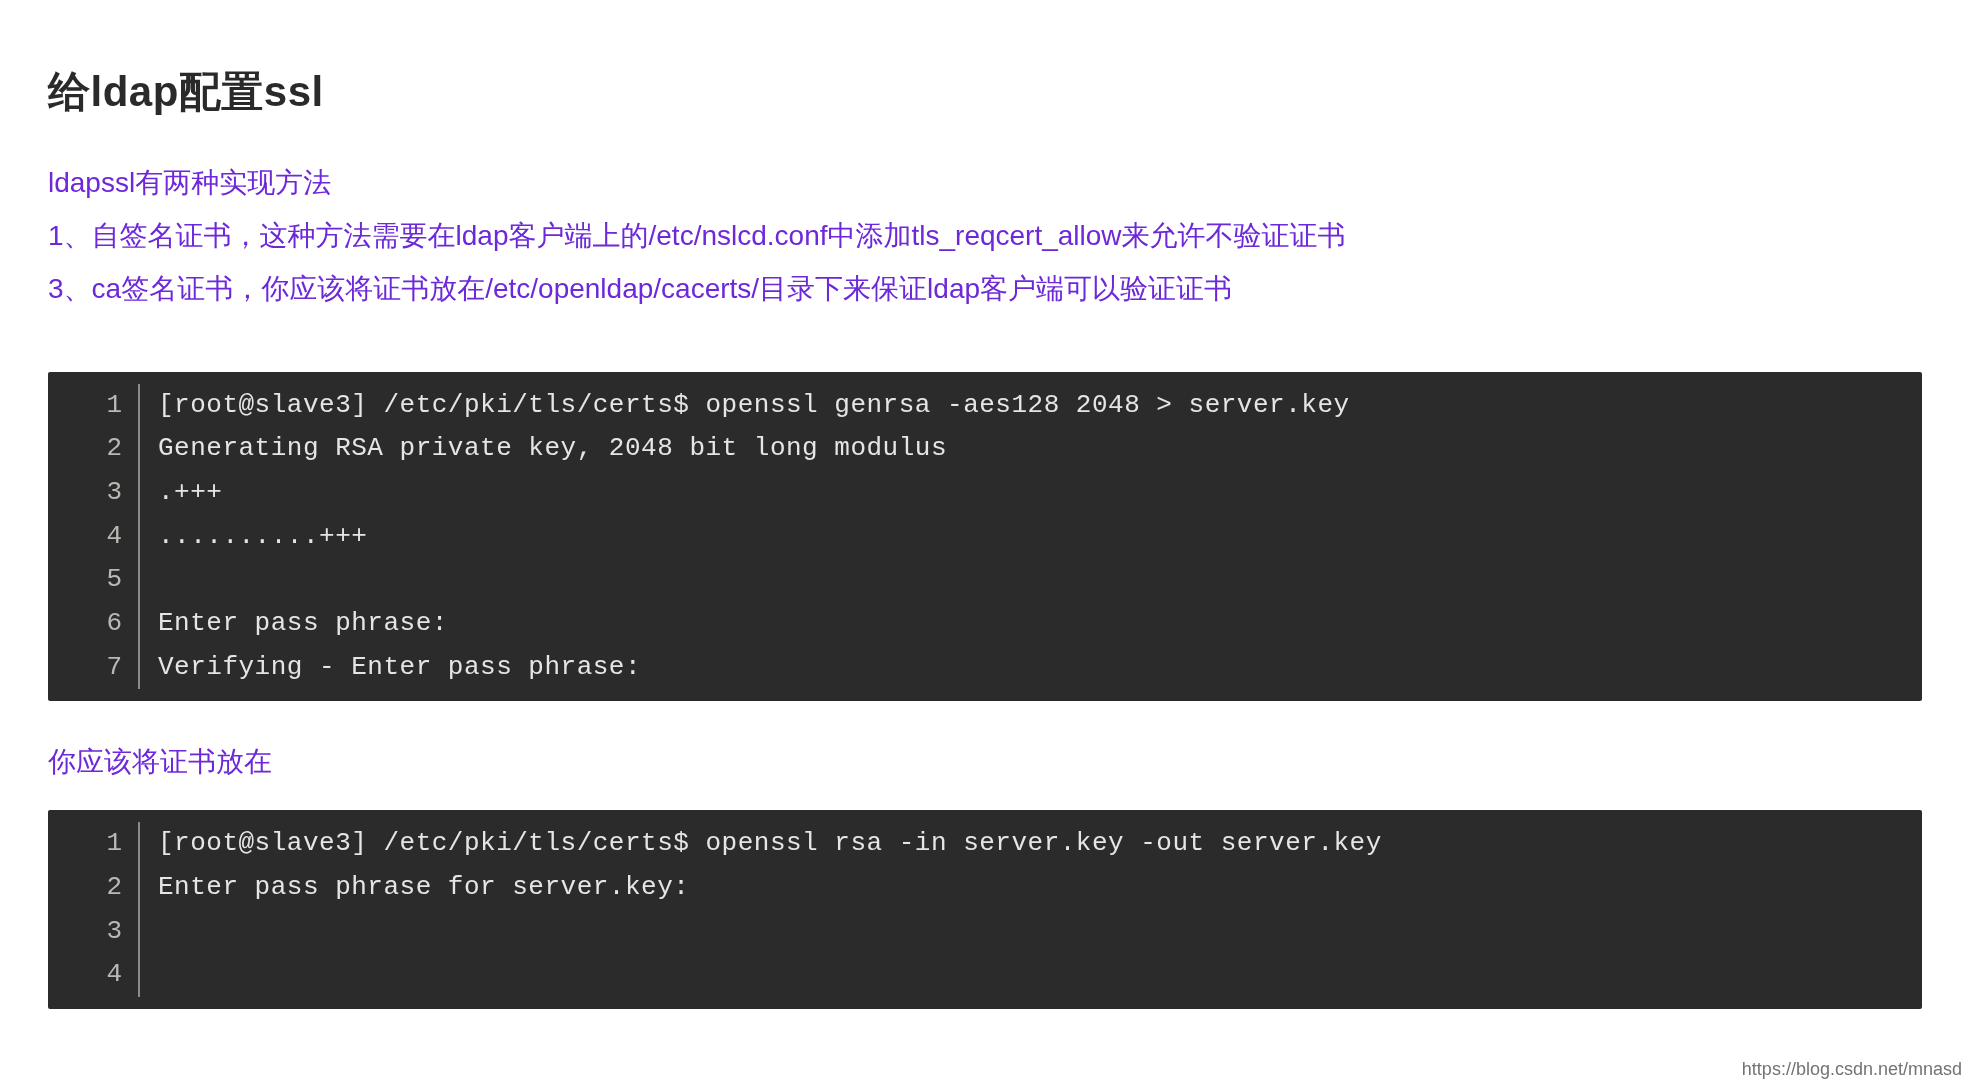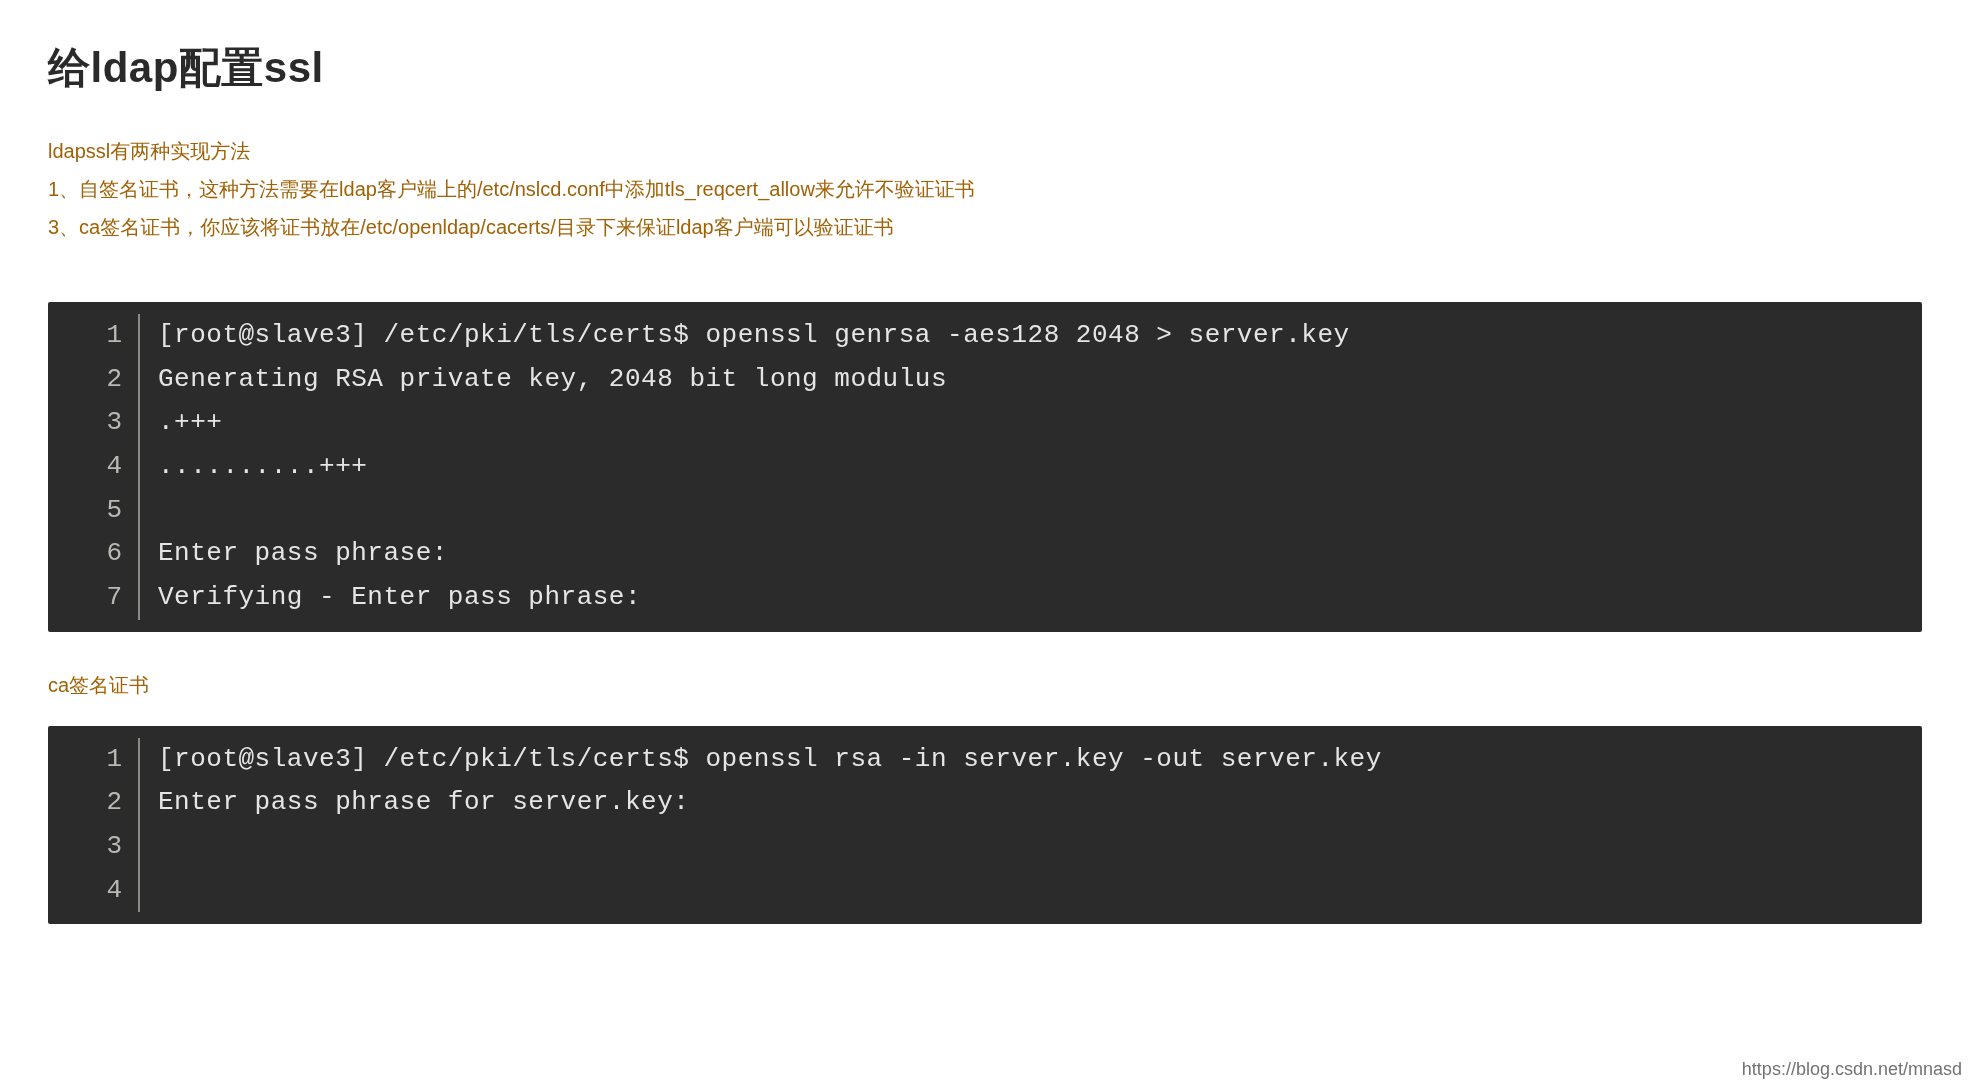--- a/index.html
+++ b/index.html
@@ -2,32 +2,32 @@
 <html><head>
 <meta charset="utf-8">
 <style>
   * { box-sizing: border-box; margin: 0; padding: 0; }
   html, body {
     width: 1970px;
     background: #ffffff;
     font-family: -apple-system, BlinkMacSystemFont, "PingFang SC", "Hiragino Sans GB", "Microsoft YaHei", sans-serif;
     color: #4d4d4d;
   }
-  .wrap { padding: 40px 48px 10px 48px; }
+  .wrap { padding: 40px 48px 10px 48px; margin-top: 24px; }
   h2.section-title {
     font-size: 42px;
     font-weight: 700;
     color: #2a2a2a;
     margin-bottom: 36px;
     letter-spacing: 0.5px;
   }
   p.body-text {
-    font-size: 20px;
+    font-size: 28px;
     line-height: 1.9;
-    color: #a16207;
+    color: #6d28d9;
     margin: 0;
   }
   .spacer { height: 34px; }
   .code-block {
     background: #2b2b2b;
     border-radius: 2px;
     padding: 12px 0 12px 0;
     margin-top: 22px;
     font-family: "SFMono-Regular", Consolas, "Liberation Mono", Menlo, monospace;
     font-size: 26px;
@@ -114,21 +114,21 @@
       </div>
       <div class="code-row">
         <div class="ln">7</div>
         <div class="sep"></div>
         <div class="code">Verifying - Enter pass phrase:</div>
       </div>
     </div>
 
   <div class="spacer"></div>
 
-  <p class="body-text">ca签名证书</p>
+  <p class="body-text">你应该将证书放在</p>
 
   <div class="code-block" id="cb2">
       <div class="code-row">
         <div class="ln">1</div>
         <div class="sep"></div>
         <div class="code">[root@slave3] /etc/pki/tls/certs$ openssl rsa -in server.key -out server.key</div>
       </div>
       <div class="code-row">
         <div class="ln">2</div>
         <div class="sep"></div>

